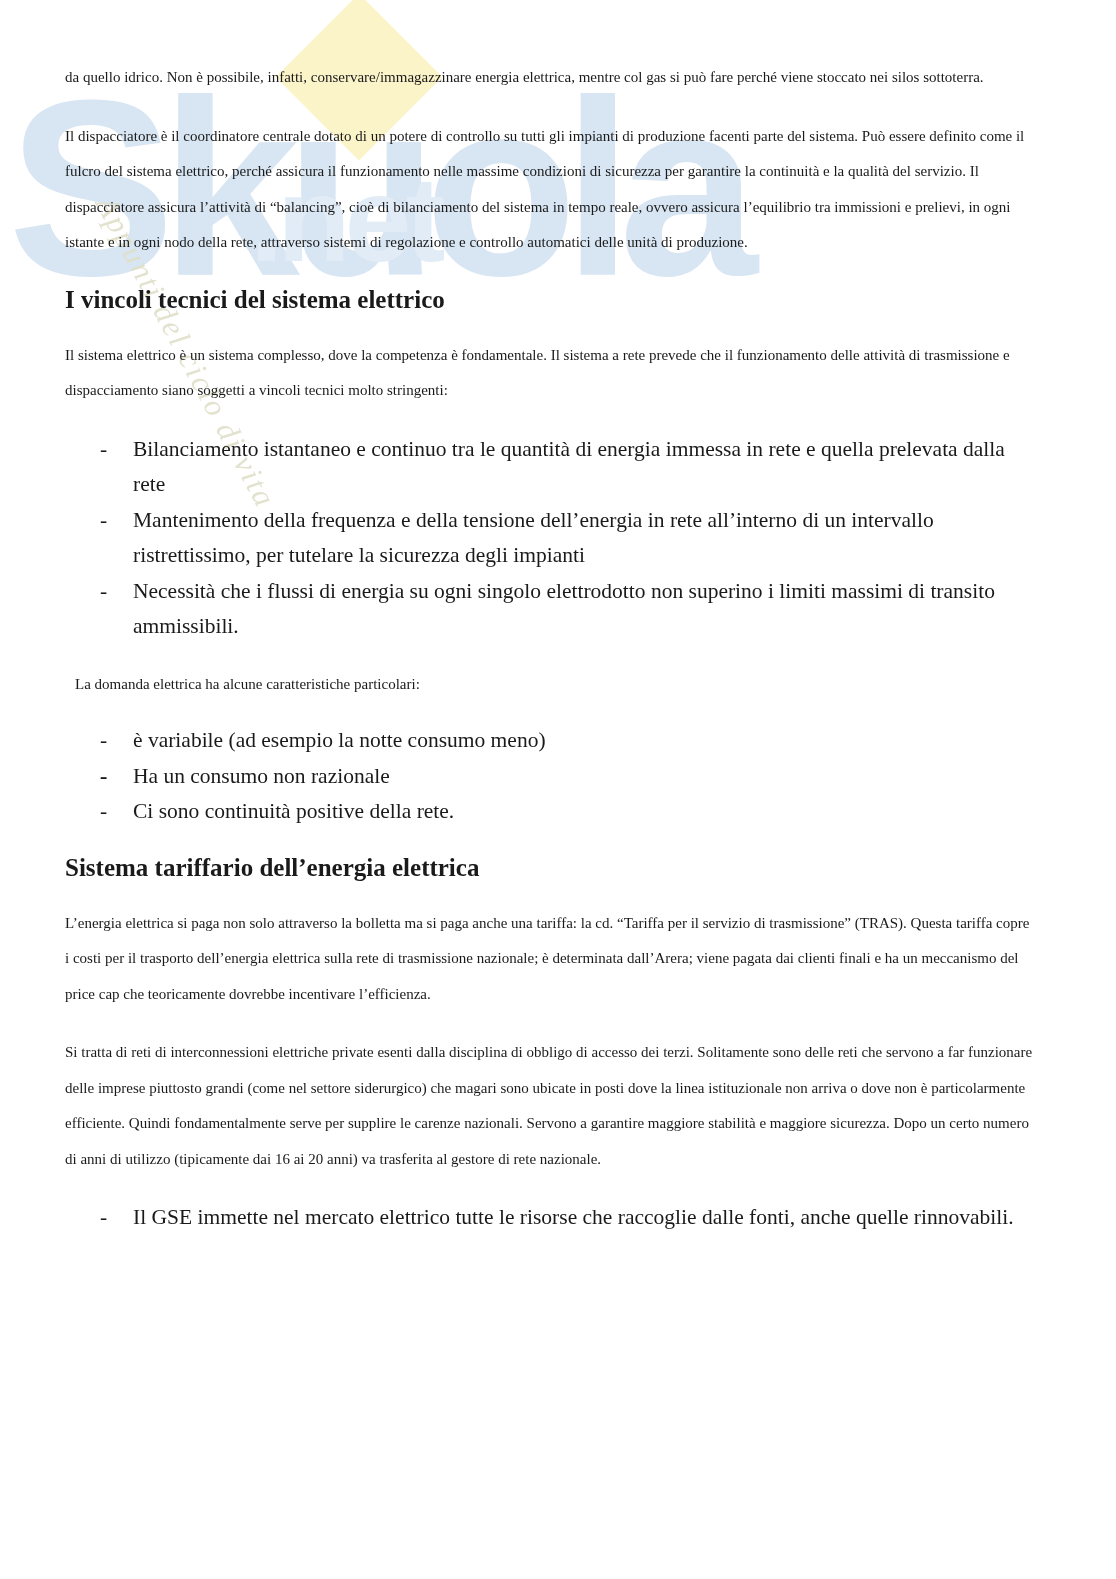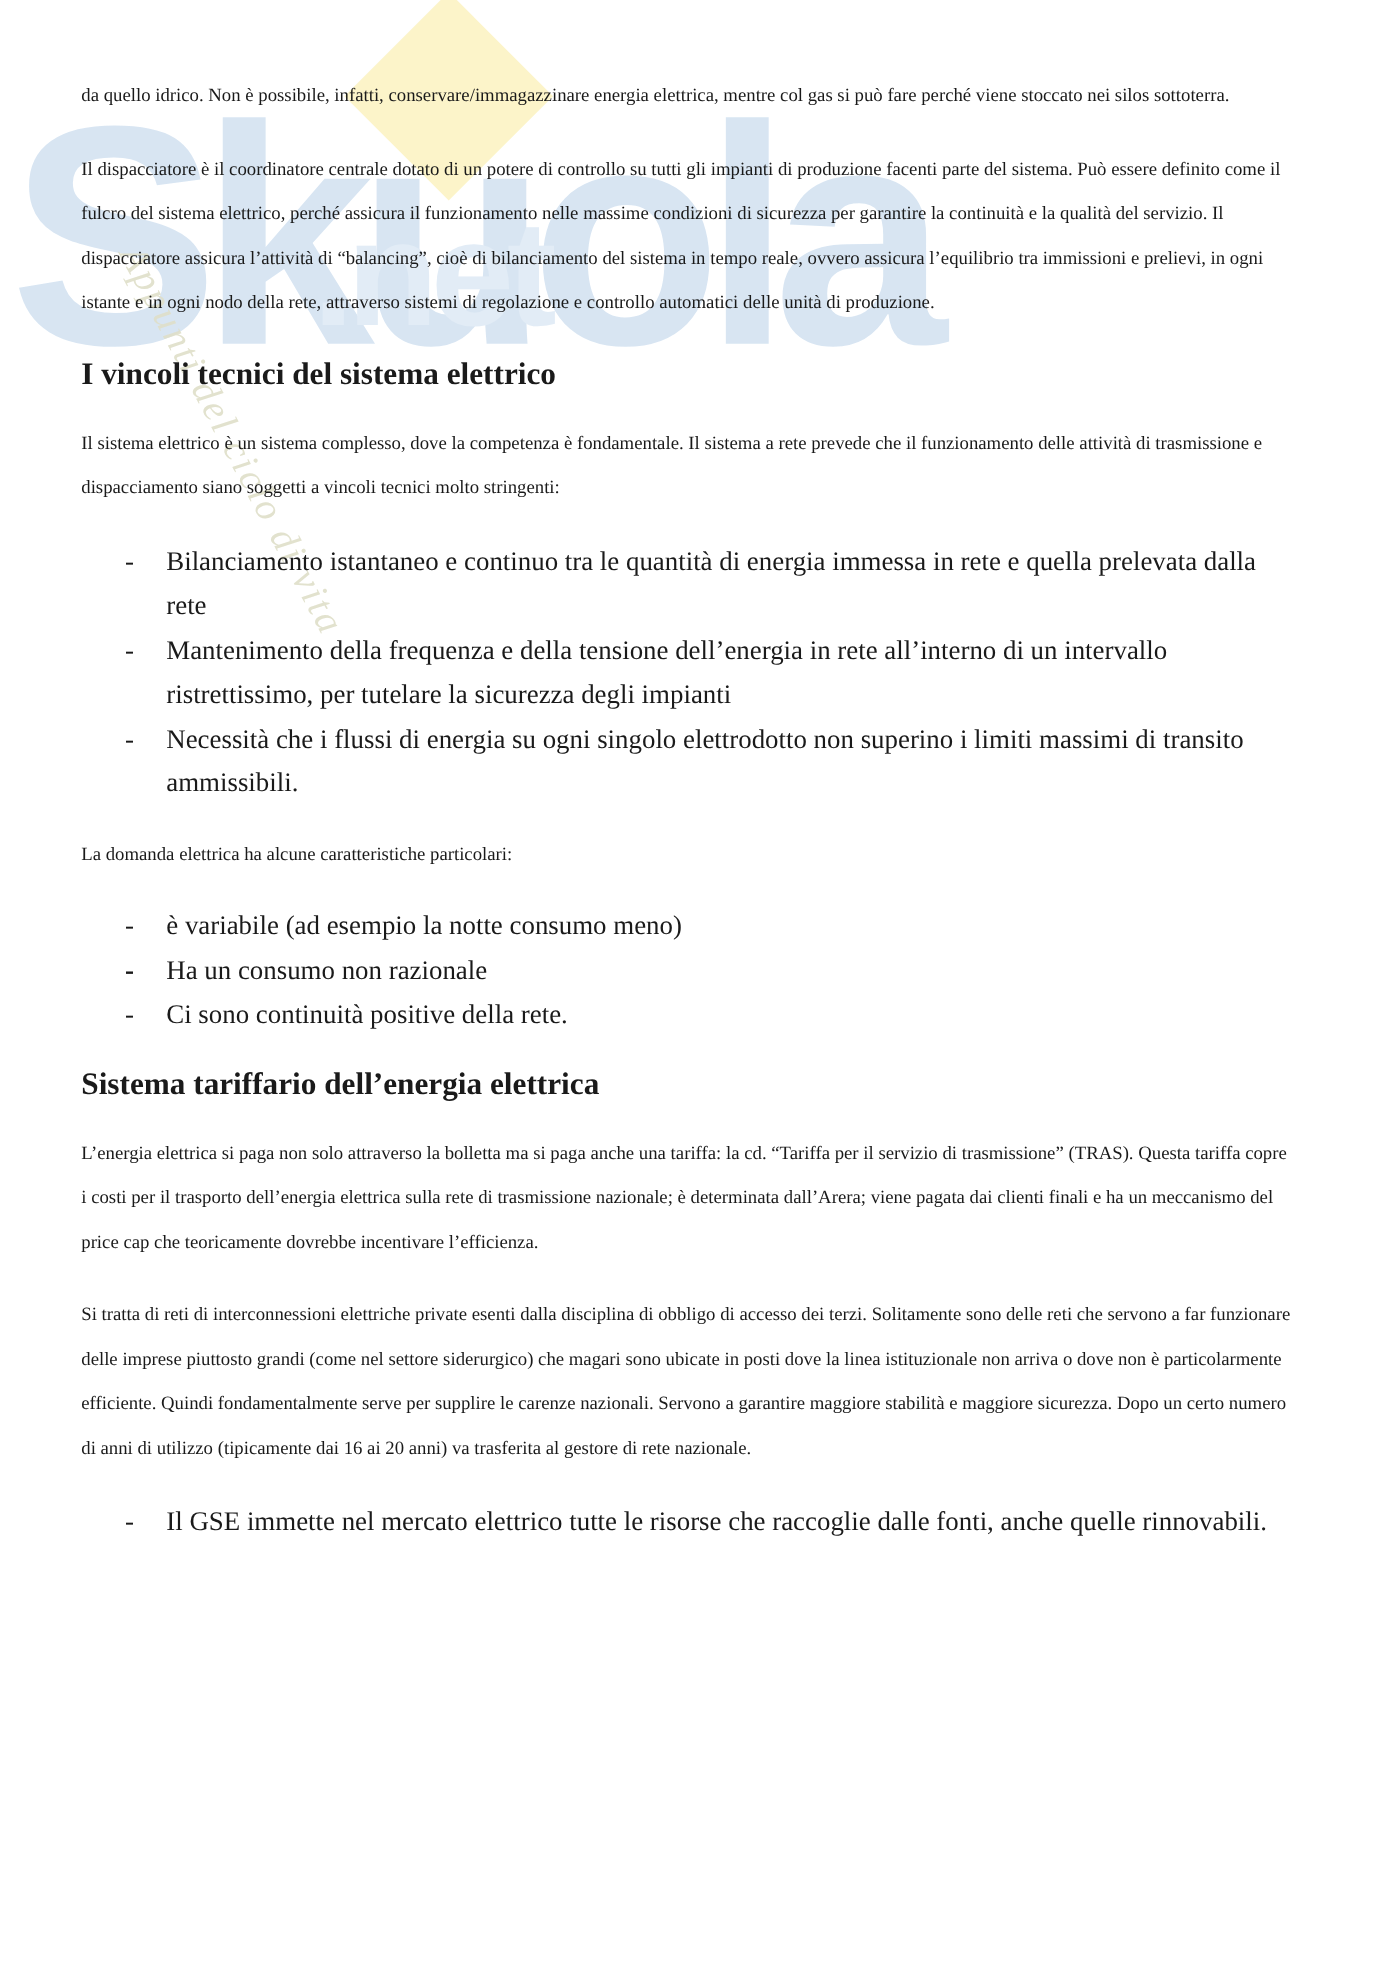--- a/index.html
+++ b/index.html
@@ -82,21 +82,21 @@
     z-index: 2;
     padding: 60px 80px 0 65px;
   }
   p.para {
     margin: 0 0 23px 0;
     font-size: 15px;
     line-height: 35.5px;
     text-align: left;
     max-width: 975px;
   }
-  p.para.tight { margin-bottom: 21px; }
+  p.para.tight { margin-bottom: 21px; margin-left: 10px; }
 
   h2.heading {
     margin: 0 0 22px 0;
     font-size: 25px;
     line-height: 32px;
     font-weight: bold;
   }
   h2.heading.spaced { margin-top: 6px; }
 
   ul.dash-list {

